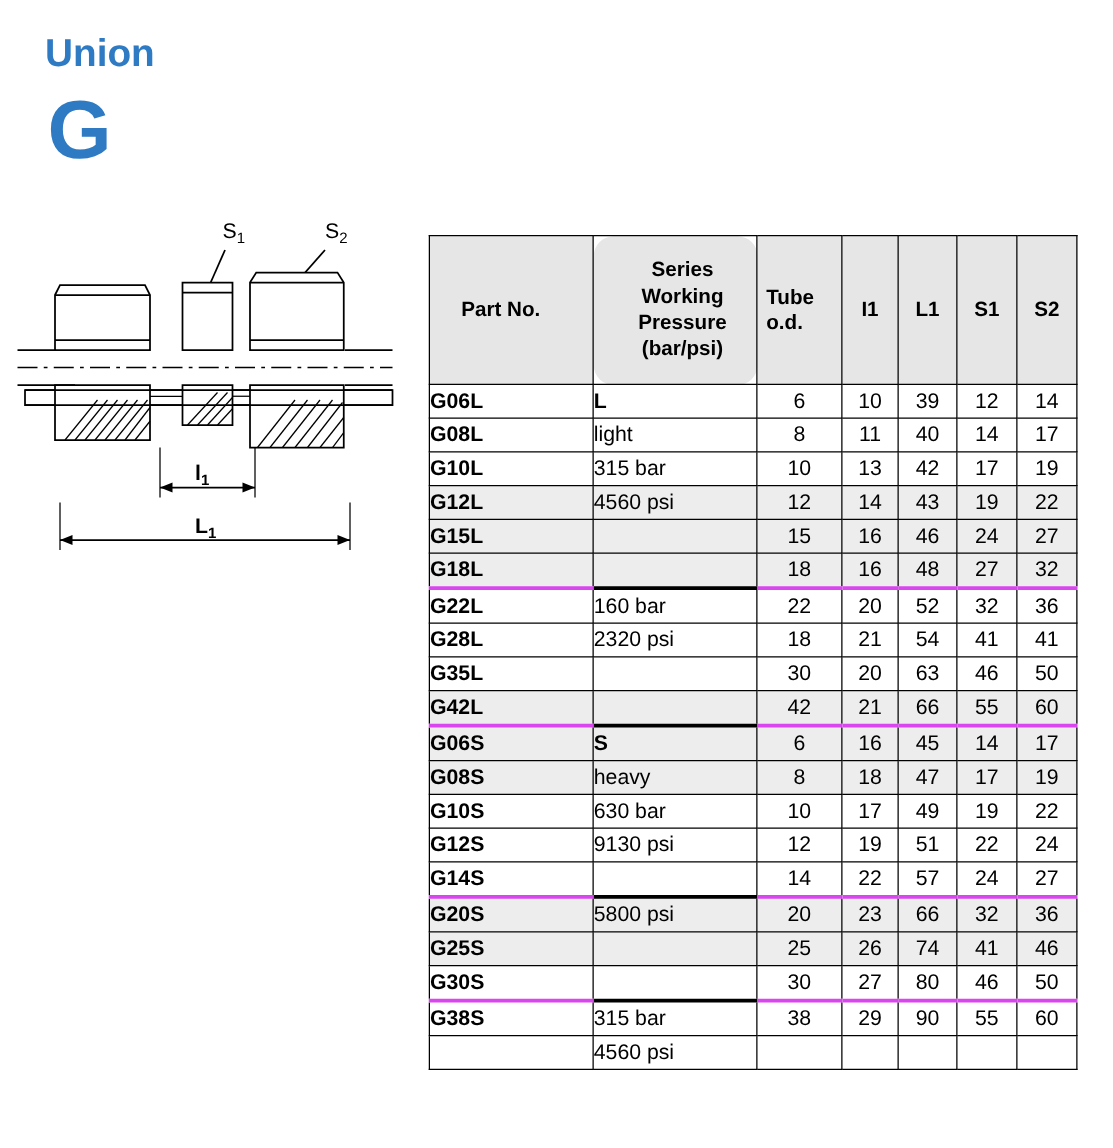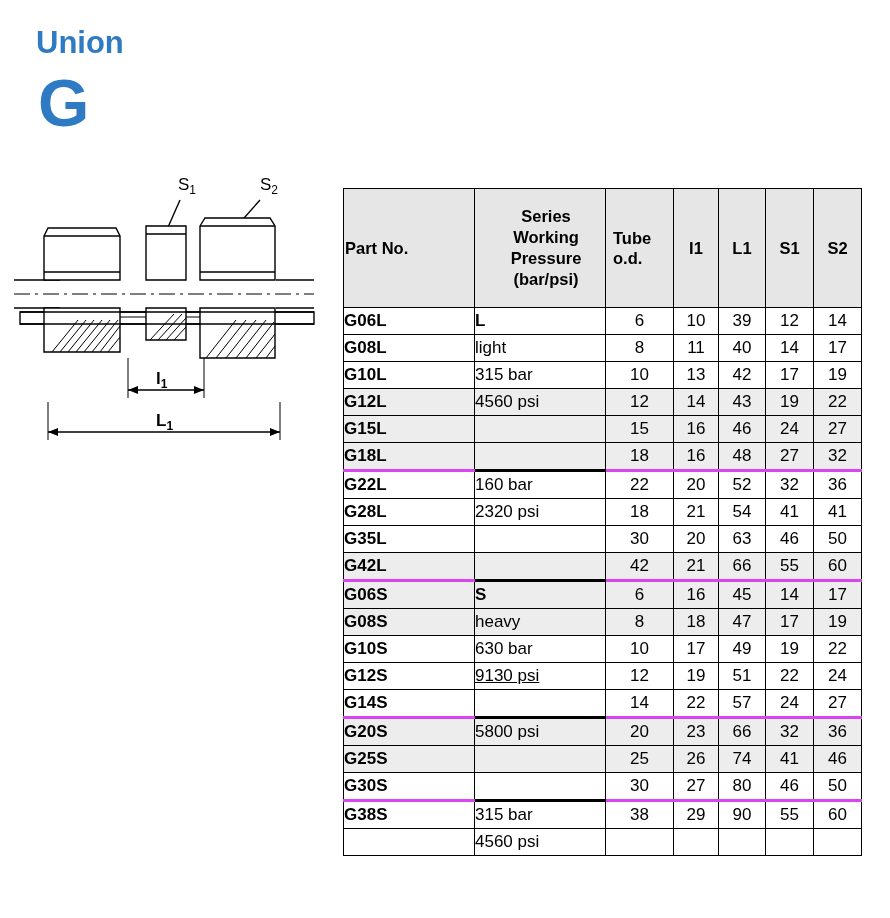--- a/index.html
+++ b/index.html
@@ -68,26 +68,27 @@
     background: #e6e6e6 !important;
     font-weight: bold;
     font-size: 16.5px;
     height: 118px;
     vertical-align: bottom;
     padding-bottom: 5px;
     text-align: center;
   }
   .hdr td.partno {
     text-align: left;
-    padding-left: 1px;
+    padding-left: 25px;
   }
   .hdr td.series {
     padding-left: 12px;
     padding-right: 0;
     line-height: 21px;
+    border-radius: 16px;
   }
   .hdr td.tube {
     line-height: 20px;
     text-align: left;
     padding-left: 7px;
   }
 
   
   .c-part   { width: 131px; }
   .c-series { width: 131px; }
@@ -351,21 +352,21 @@
           <td class="part">G10S</td>
           <td class="series-cell nb" style="border-top: none;">630 bar</td>
           <td class="num">10</td>
           <td class="num">17</td>
           <td class="num">49</td>
           <td class="num">19</td>
           <td class="num">22</td>
         </tr>
         <tr class="row">
           <td class="part">G12S</td>
-          <td class="series-cell nb" style="border-top: none; text-decoration: underline;">9130 psi</td>
+          <td class="series-cell nb" style="border-top: none;">9130 psi</td>
           <td class="num">12</td>
           <td class="num">19</td>
           <td class="num">51</td>
           <td class="num">22</td>
           <td class="num">24</td>
         </tr>
         <tr class="row groupend">
           <td class="part">G14S</td>
           <td class="series-cell nb" style="border-top: none; border-bottom: 3px solid rgb(0, 0, 0);"></td>
           <td class="num">14</td>

